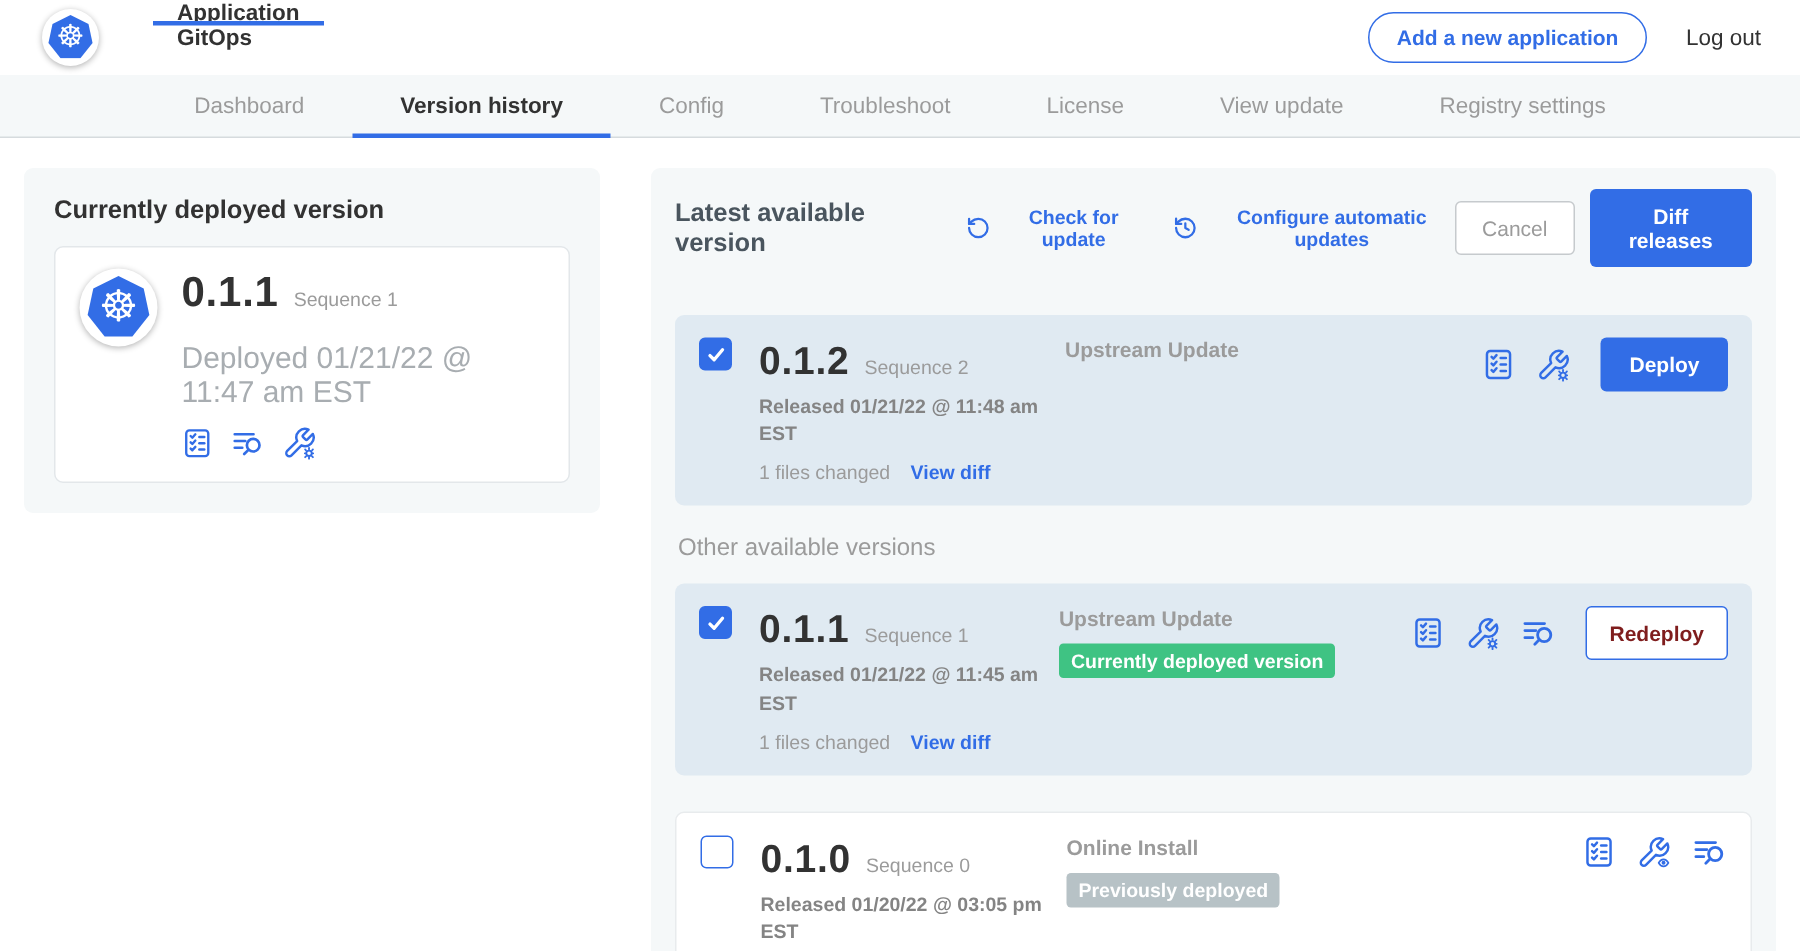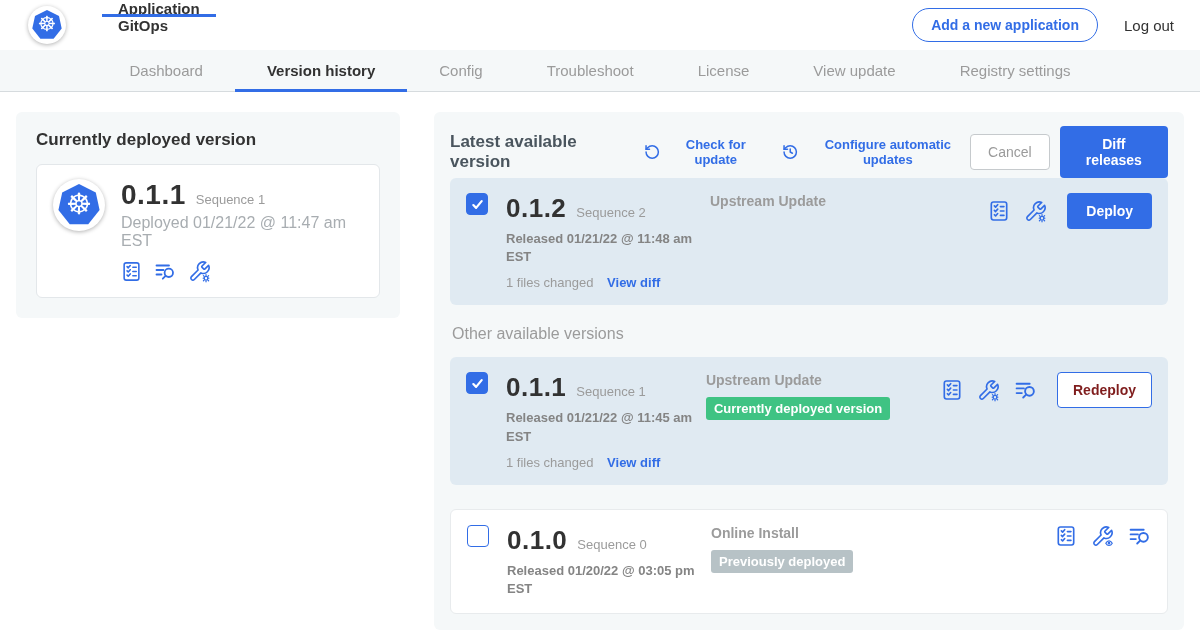--- a/index.html
+++ b/index.html
@@ -34,27 +34,27 @@
 
   .left-card { width:384px; background:#f5f8f9; border-radius:6px; padding:18px 20px 20px 20px; }
   .left-card h2 { font-size:17px; font-weight:700; color:#323232; margin-bottom:14px; }
   .deployed-card { background:#fff; border:1px solid #e3e7ea; border-radius:6px; padding:14px 16px; display:flex; gap:16px; }
   .k8s-logo.big { width:52px; height:52px; }
   .k8s-logo.big .k8s-hept { width:42px; height:42px; }
   .k8s-logo.big .k8s-wheel { font-size:29px; }
   .ver-line { display:flex; align-items:baseline; }
   .ver-num { font-size:28px; font-weight:700; color:#323232; letter-spacing:.5px; }
   .seq { font-size:13px; color:#9b9b9b; margin-left:10px; }
-  .deployed-at { font-size:16px; color:#a8adb1; margin-top:3px; }
+  .deployed-at { font-size:20px; color:#a8adb1; margin-top:17px; }
   .icons-row { display:flex; gap:12px; margin-top:10px; color:#326de6; align-items:center; }
   .icon-btn { display:flex; align-items:center; cursor:pointer; color:#326de6; background:none; border:none; padding:0;}
 
   
   .right-panel { width:750px; background:#f5f8f9; border-radius:6px; padding:14px 16px 16px 16px; min-height:504px; }
-  .panel-header { display:flex; align-items:center; margin-bottom:0; }
+  .panel-header { display:flex; align-items:center; margin-bottom:32px; }
   .panel-title { font-size:17px; font-weight:600; color:#4a555e; }
   .hdr-action { display:flex; align-items:center; gap:7px; color:#326de6; font-size:13px; font-weight:700;
                 margin-left:18px; cursor:pointer; background:none; border:none; font-family:inherit;}
   .panel-header .spacer { flex:1; }
   .cancel-btn { background:#fff; border:1px solid #c6cacd; color:#9b9b9b; font-size:14px; font-weight:400;
                 border-radius:4px; padding:9px 17px; margin-right:10px; cursor:pointer; font-family:inherit;}
   .diff-btn { background:#326de6; border:none; color:#fff; font-size:14px; font-weight:700;
               border-radius:4px; padding:10px 16px; cursor:pointer; font-family:inherit;}
 
   .version-row { display:flex; align-items:flex-start; border-radius:6px; padding:15px 16px; }

